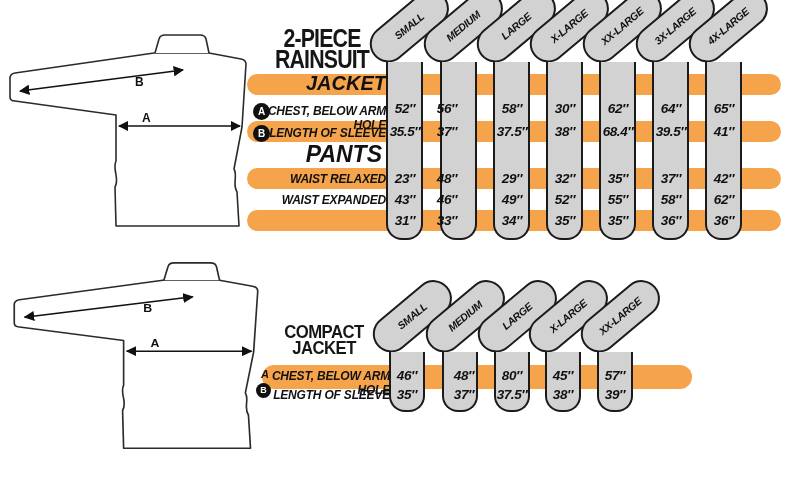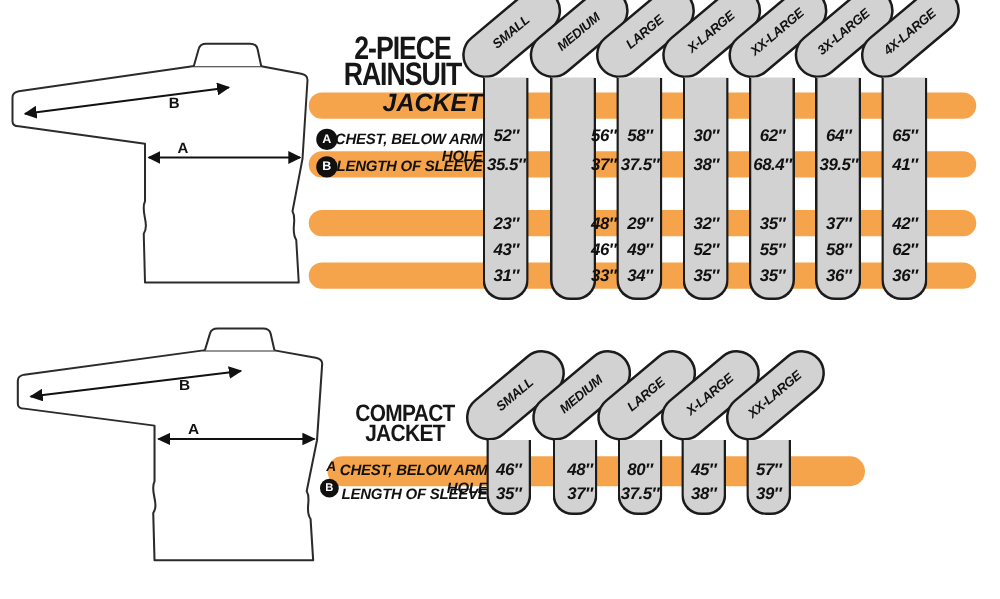--- a/index.html
+++ b/index.html
@@ -23,21 +23,21 @@
   .flabel{display:block;text-align:center;line-height:32px;font-style:italic;font-weight:700;
           font-size:10.5px;letter-spacing:-0.3px;color:#111;}
 
   
   .t1b0{left:386px}.t1b1{left:440px}.t1b2{left:493px}.t1b3{left:546px}.t1b4{left:599px}.t1b5{left:652px}.t1b6{left:705px}
   .t2b0{left:389px}.t2b1{left:442px}.t2b2{left:494px}.t2b3{left:545px}.t2b4{left:597px}
 
   
   .val{position:absolute;width:44px;text-align:center;font-style:italic;font-weight:700;
        font-size:13.5px;letter-spacing:-0.4px;}
-  .t1v0{left:383px}.t1v1{left:461px}.t1v2{left:490px}.t1v3{left:543px}.t1v4{left:596px}.t1v5{left:649px}.t1v6{left:702px}
+  .t1v0{left:383px}.t1v1{left:425px}.t1v2{left:490px}.t1v3{left:543px}.t1v4{left:596px}.t1v5{left:649px}.t1v6{left:702px}
   .t1r0{top:101px}.t1r1{top:124px}.t1r2{top:171px}.t1r3{top:192px}.t1r4{top:213px}
   .t2v0{left:385px}.t2v1{left:442px}.t2v2{left:490px}.t2v3{left:541px}.t2v4{left:593px}
   .t2r0{top:368px}.t2r1{top:387px}
 
   
   .rlbl{position:absolute;text-align:right;font-style:italic;font-weight:700;font-size:12px;letter-spacing:-0.2px;}
   .t1lbl{left:250px;width:136px;} .t2lbl{left:252px;width:138px;}
   .lb-chest1{top:104px}.lb-sleeve1{top:126px}.lb-relaxed{top:172px}.lb-expanded{top:193px}.lb-inseam{top:214px}
   .lb-chest2{top:369px}.lb-sleeve2{top:388px}
   .shdr{position:absolute;text-align:right;font-style:italic;font-weight:900;}
@@ -121,26 +121,29 @@
   <div class="stem t1stem t1b3"></div>
   <div class="stem t1stem t1b4"></div>
   <div class="stem t1stem t1b5"></div>
   <div class="stem t1stem t1b6"></div>
 
   <div class="bigtitle title1">
     <div>2-PIECE</div>
     <div>RAINSUIT</div>
   </div>
   <div class="shdr h-jacket">JACKET</div>
+  <div class="shdr h-pants">PANTS</div>
 
   <div class="mkc mk-a1">A</div>
   <div class="mkc mk-b1">B</div>
 
   <div class="rlbl t1lbl lb-chest1">CHEST, BELOW ARM HOLE</div>
   <div class="rlbl t1lbl lb-sleeve1">LENGTH OF SLEEVE</div>
+  <div class="rlbl t1lbl lb-relaxed">WAIST RELAXED</div>
+  <div class="rlbl t1lbl lb-expanded">WAIST EXPANDED</div>
 
   <div class="val t1v0 t1r0">52″</div>
   <div class="val t1v1 t1r0">56″</div>
   <div class="val t1v2 t1r0">58″</div>
   <div class="val t1v3 t1r0">30″</div>
   <div class="val t1v4 t1r0">62″</div>
   <div class="val t1v5 t1r0">64″</div>
   <div class="val t1v6 t1r0">65″</div>
 
   <div class="val t1v0 t1r1">35.5″</div>

